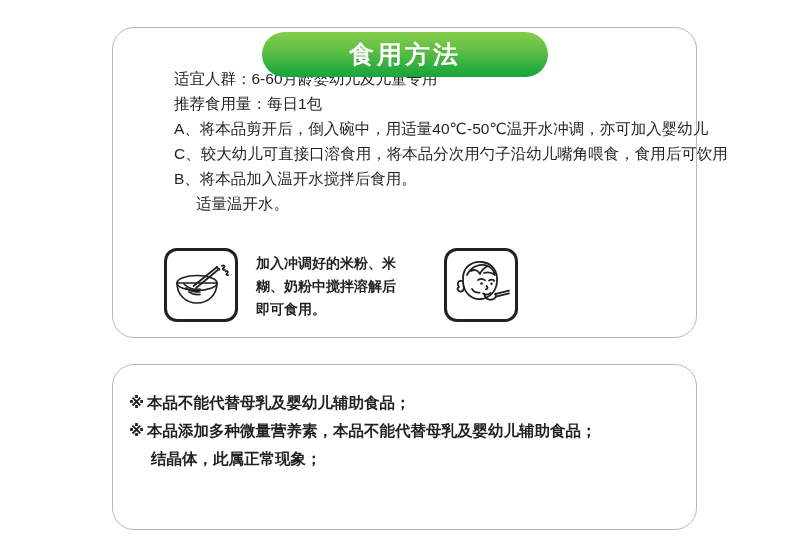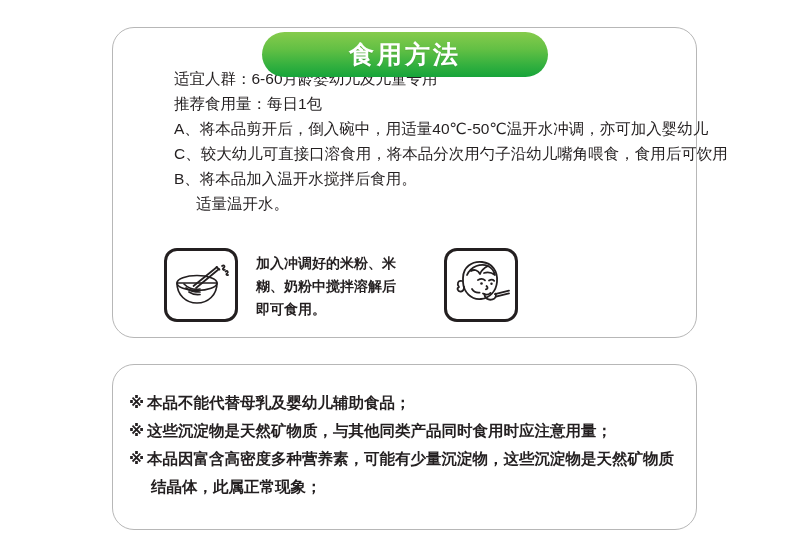--- a/index.html
+++ b/index.html
@@ -234,26 +234,23 @@
   </div>
 
   <div class="card" id="card-notice">
     <div class="notice-body">
 
       <div class="notice-line">
         <span class="mark">※</span><span>本品不能代替母乳及婴幼儿辅助食品；</span>
       </div>
 
       <div class="notice-line">
-        <span class="mark">※</span><span>这些沉淀物是天然矿物质，与其他同类产品同时食用时应注意用量；</span>
-      </div>
-
-      <div class="notice-line">
-        <span class="mark">※</span><span>本品因富含高密度多种营养素，可能有少量沉淀物，这些沉淀物是天然矿物质</span>
-      </div>
+        <span class="mark">※</span><span>本品添加多种微量营养素，本品不能代替母乳及婴幼儿辅助食品；</span>
+      </div>
+
 
       <div class="notice-line cont">结晶体，此属正常现象；</div>
 
 
     </div>
   </div>
 
 
 </div>
 

